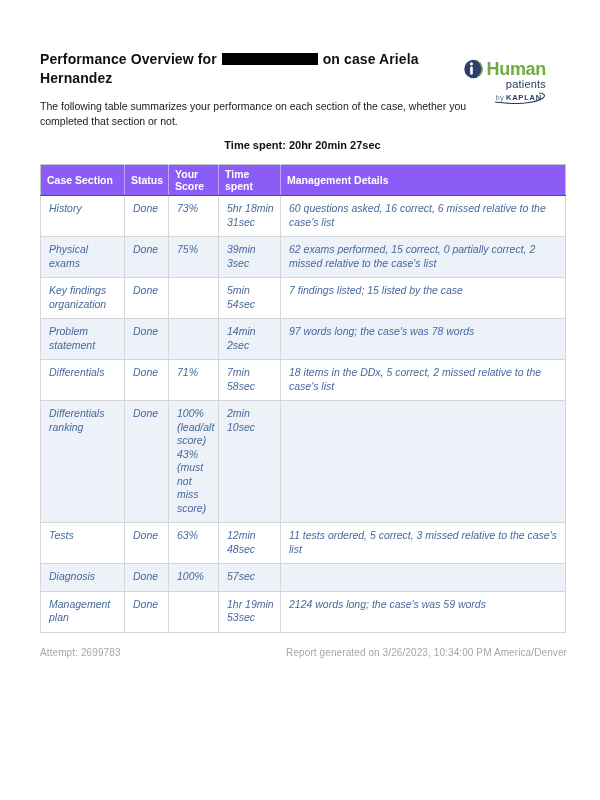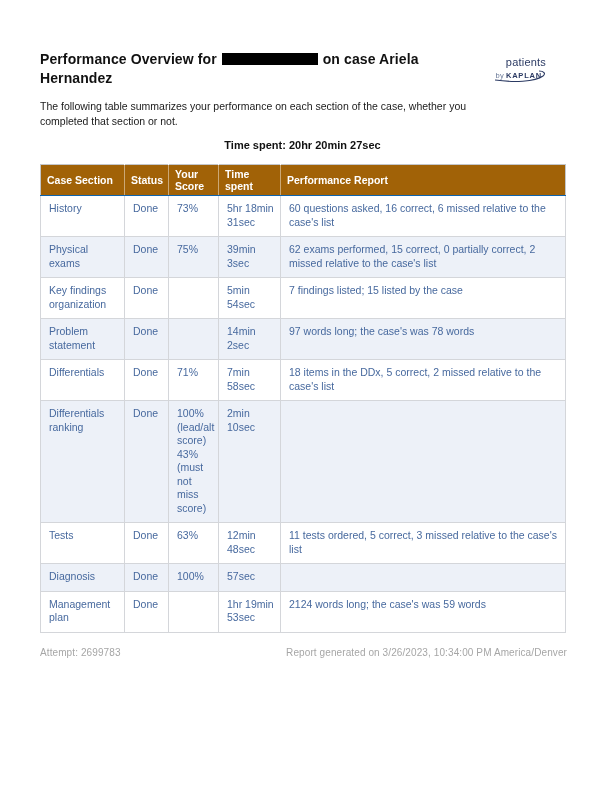--- a/index.html
+++ b/index.html
@@ -61,41 +61,42 @@
 
   
   table.report {
     margin-top: 11px;
     width: 525px;
     border-collapse: collapse;
     table-layout: fixed;
     border: 1px solid #c3c6cb;
   }
   table.report thead th {
-    background: #a16207;
+    background: #8b5cf6;
     color: #ffffff;
     font-size: 10.5px;
     font-weight: bold;
     text-align: left;
     vertical-align: middle;
     padding: 3px 6px;
     line-height: 12px;
     border-right: 1px solid rgba(255,255,255,0.45);
     border-bottom: 1px solid #0e63ad;
     margin-left: 39px;
   }
   table.report thead th:last-child { border-right: none; }
   table.report tbody td {
     font-size: 10.5px;
     color: #47699e;
     vertical-align: top;
     padding: 6px 6px 7px 8px;
     line-height: 13.5px;
     border: 1px solid #d4d6da;
     overflow: hidden;
+    font-style: italic;
   }
   table.report tbody tr:nth-child(even) td { background: #edf1f8; }
   col.c-section { width: 84px; }
   col.c-status { width: 44px; }
   col.c-score { width: 50px; }
   col.c-time { width: 62px; }
   col.c-details { width: 285px; }
   td.cell-score, td.cell-time { padding-left: 7px; padding-right: 3px; }
 
   
@@ -108,20 +109,31 @@
     color: #a6a6a6;
     letter-spacing: 0.1px;
   }
 </style>
 </head>
 <body>
 
 <div class="page">
 
   <div class="logo">
+    <div class="logo-row">
+      <span class="logo-icon">
+        <svg viewBox="0 0 24 24" width="22" height="22">
+          <circle cx="11.4" cy="12" r="10" fill="#2e3e68"></circle>
+          <path d="M13.5 2.2 A10 10 0 0 1 13.5 21.8 A12.8 12.8 0 0 0 20 12 A12.8 12.8 0 0 0 13.5 2.2 Z" fill="#72aa3f"></path>
+          <circle cx="9.2" cy="6.4" r="1.7" fill="#ffffff"></circle>
+          <rect x="7.8" y="9.4" width="2.9" height="9" rx="1.4" fill="#ffffff"></rect>
+        </svg>
+      </span>
+      <span class="logo-human" style="color:#72aa3f">Human</span>
+    </div>
     <div class="logo-patients" style="color:#2b3a63">patients</div>
     <div class="logo-byline">
       <span class="logo-by" style="color:#6b7a99">by</span><span class="logo-kaplan" style="color:#2b3a63"><span>KAPLAN</span><svg viewBox="0 0 58 16">
             <path d="M4 13 C 22 15.5, 44 15, 52 9 C 55 6.5, 53 4, 48 4" fill="none" stroke="#2b3a63" stroke-width="1.1"></path>
           </svg></span>
     </div>
   </div>
 
   <div class="content">
 
@@ -142,21 +154,21 @@
           <col class="c-score">
           <col class="c-time">
           <col class="c-details">
       </colgroup>
       <thead>
         <tr>
           <th>Case Section</th>
           <th>Status</th>
           <th>Your Score</th>
           <th>Time spent</th>
-          <th>Performance Report</th>
+          <th>Management Details</th>
         </tr>
       </thead>
       <tbody>
           <tr>
             <td class="cell-section">History</td>
             <td class="cell-status">Done</td>
             <td class="cell-score">73%</td>
             <td class="cell-time">5hr 18min 31sec</td>
             <td class="cell-details">60 questions asked, 16 correct, 6 missed relative to the case's list</td>
           </tr>

